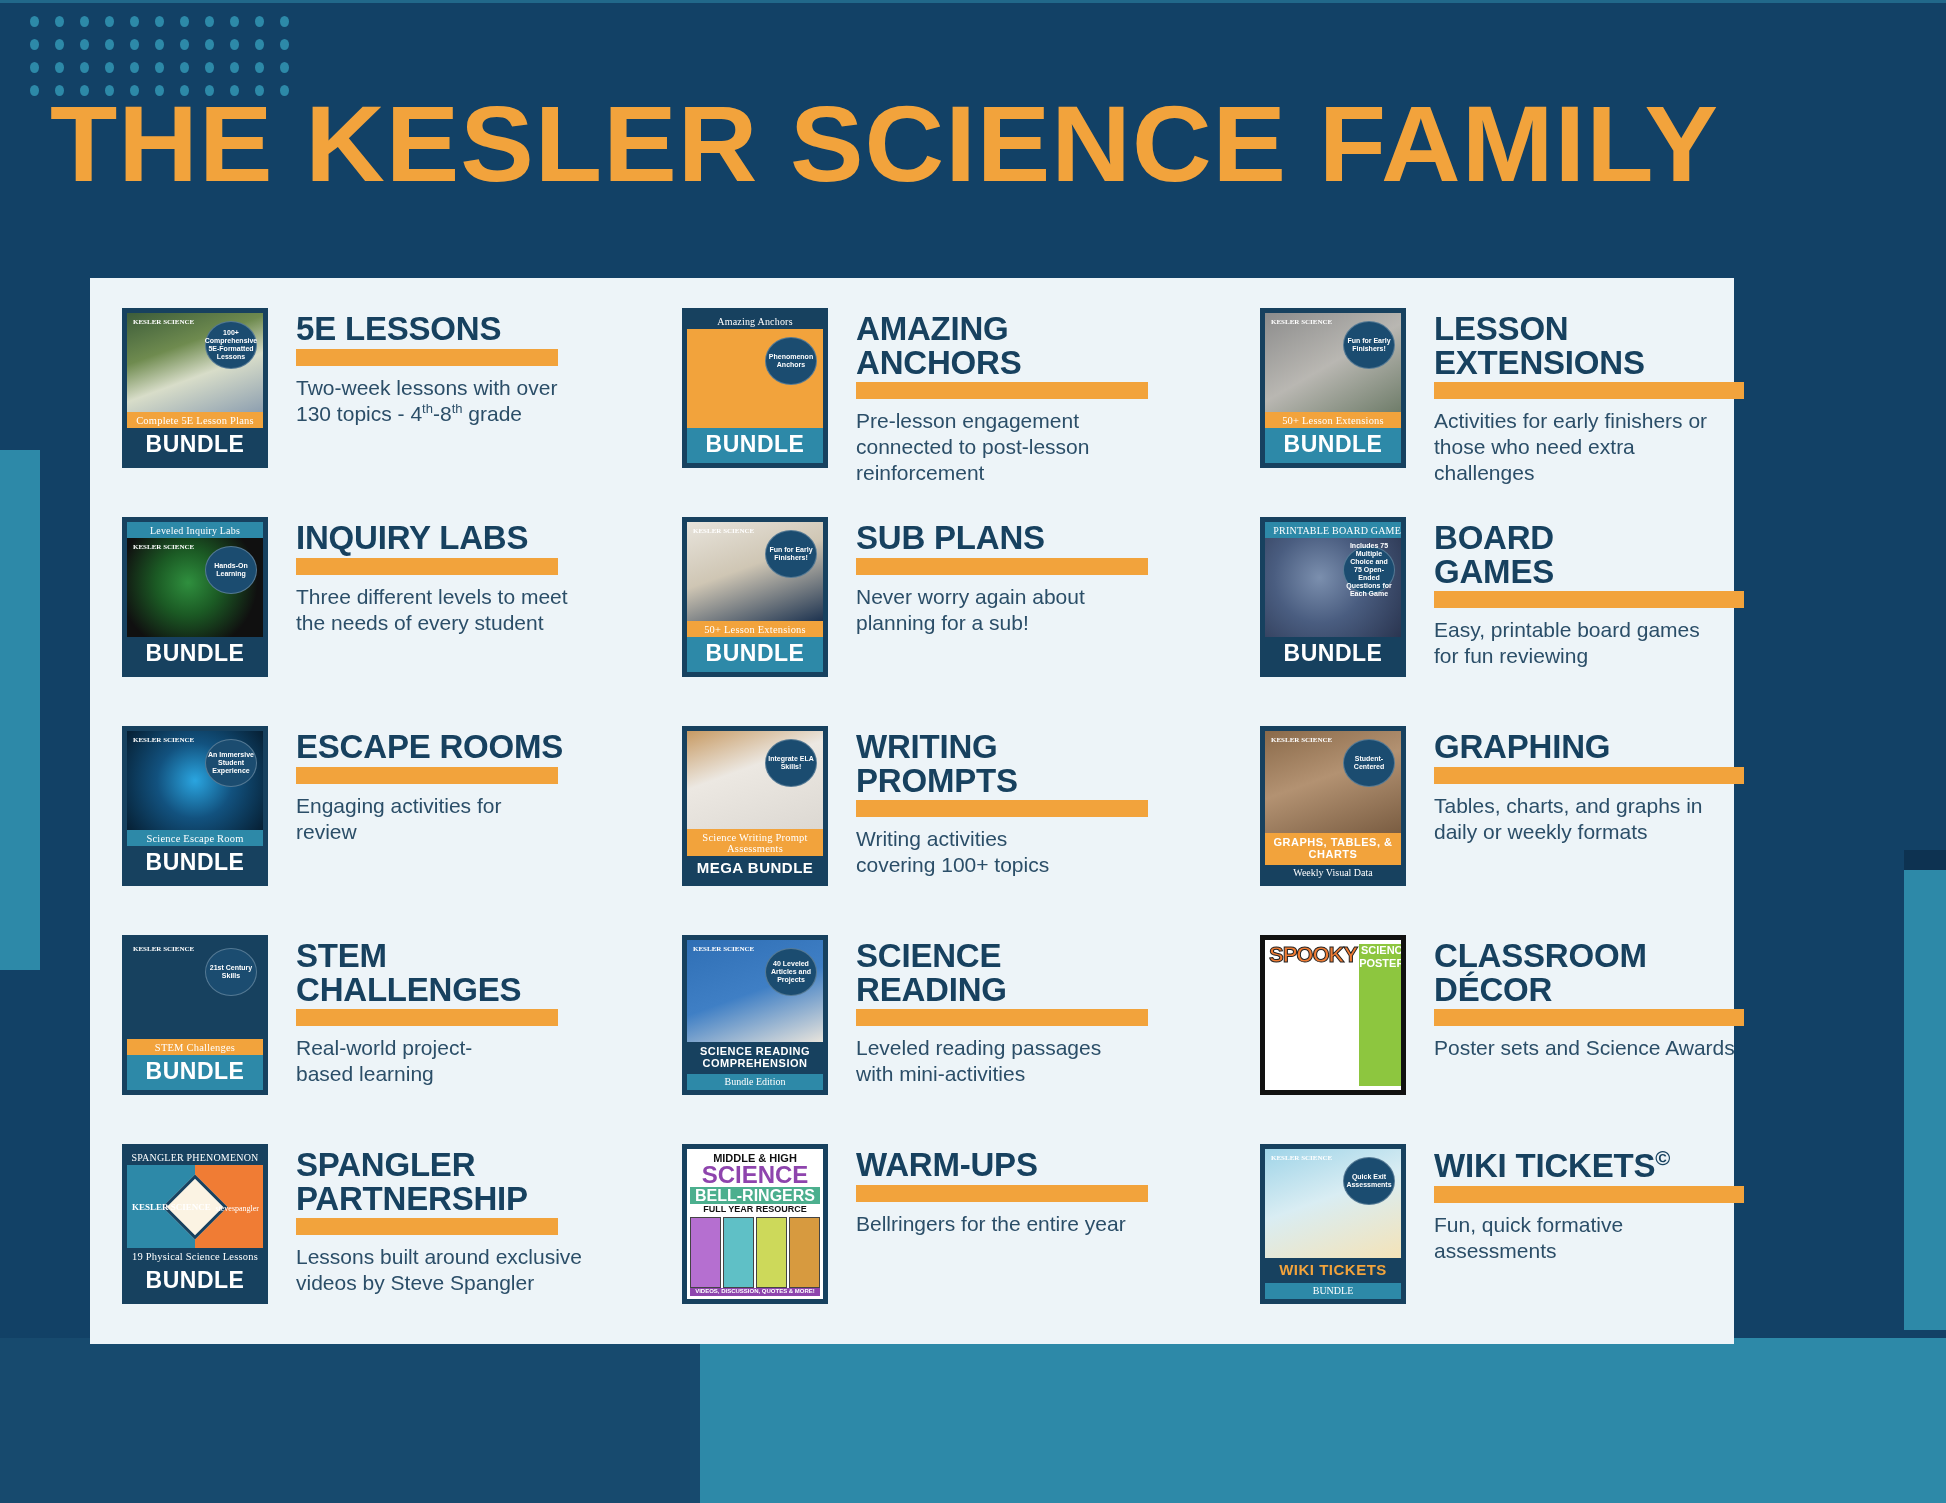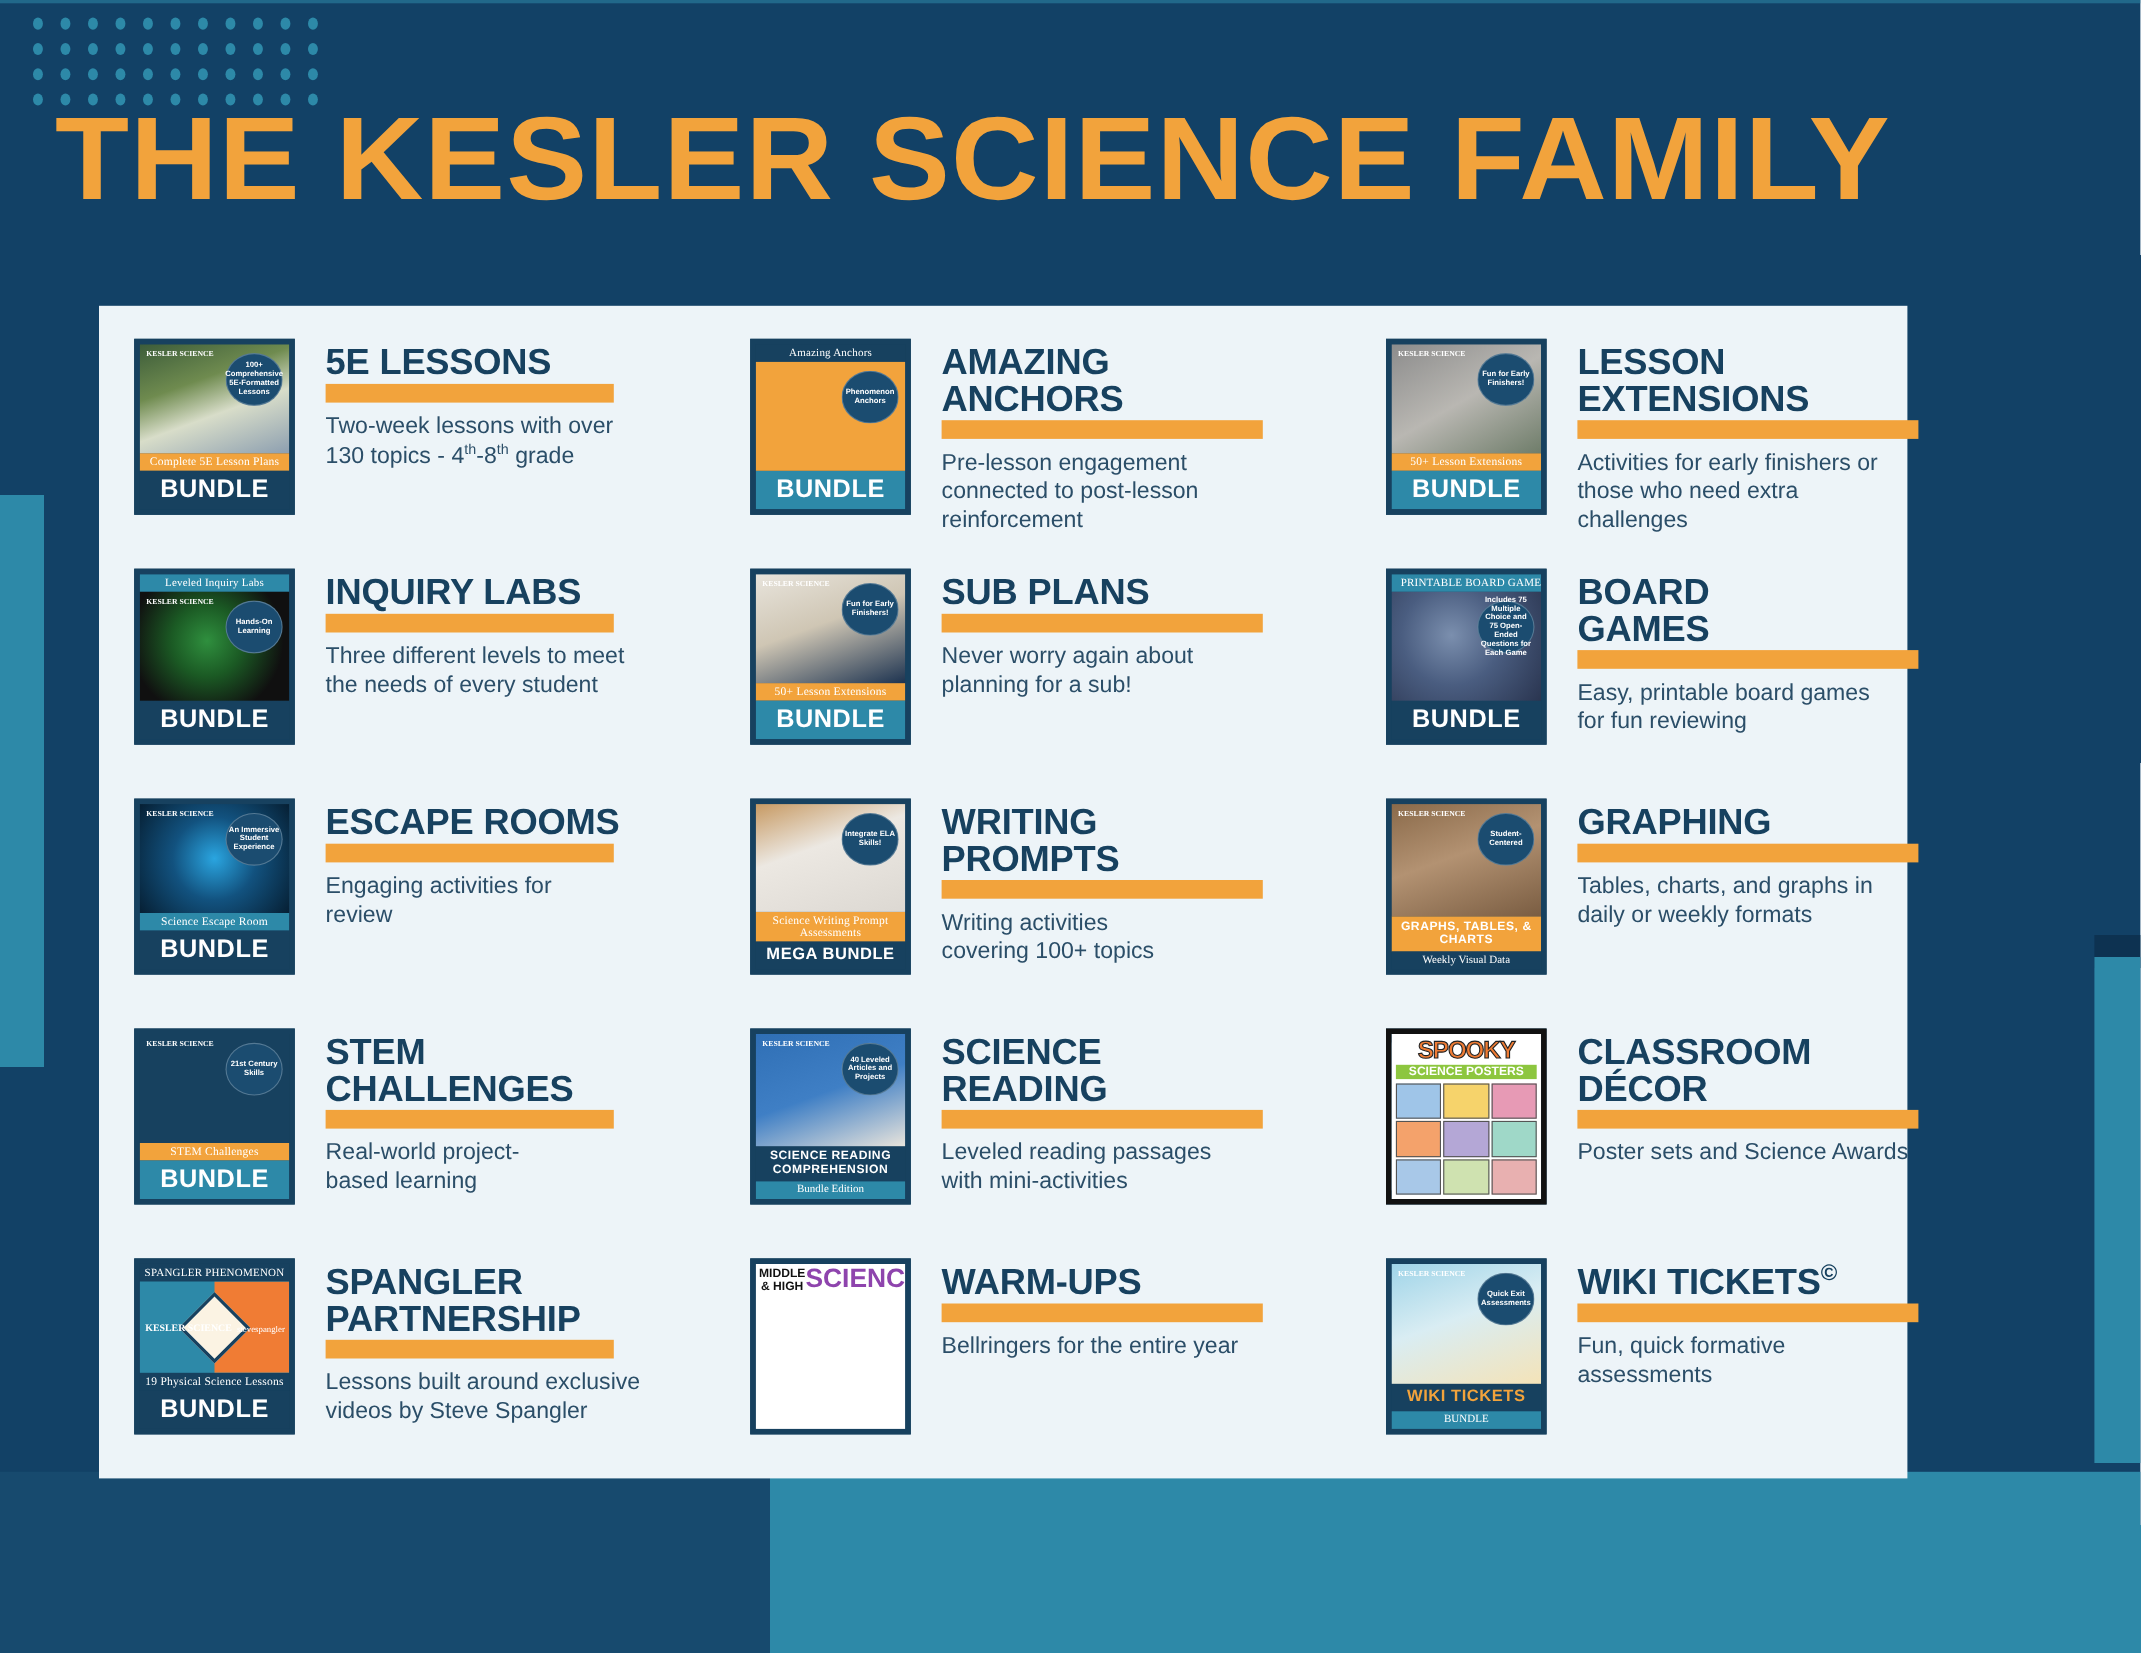--- a/index.html
+++ b/index.html
@@ -387,21 +387,21 @@
           </div>
           <div class="info">
             <div class="ttl">SCIENCE<br>READING</div>
             <div class="rule" style="width: 292px; background: rgb(242, 163, 60);"></div>
             <div class="desc">Leveled reading passages<br>with mini-activities</div>
           </div>
         </div>
         <div class="card">
           <div class="thumb" style="border-color: rgb(17, 17, 17);">
             <div class="art" style="background: rgb(255, 255, 255);">
-              <div style="width: 100%; height: 100%; background: rgb(255, 255, 255); padding: 4px; display: flex; flex-direction: column; gap: 2px; border-radius: 10px;">
+              <div style="width: 100%; height: 100%; background: rgb(255, 255, 255); padding: 4px; display: flex; flex-direction: row; gap: 2px;">
                 <div style="font-size: 22px; font-weight: 900; color: rgb(240, 124, 52); text-align: center; line-height: 1; letter-spacing: -1px; -webkit-text-stroke: 1px rgb(34, 34, 34);">SPOOKY</div>
                 <div style="font-size: 11px; font-weight: 900; color: rgb(255, 255, 255); background: rgb(141, 198, 63); text-align: center; line-height: 1.2;">SCIENCE POSTERS</div>
                 <div style="flex: 1 1 0%; display: grid; grid-template-columns: repeat(3, 1fr); grid-auto-rows: 1fr; gap: 2px; margin-top: 2px;">
                   <div style="background: rgb(159, 197, 232); border: 1px solid rgb(85, 85, 85);"></div>
                   <div style="background: rgb(246, 211, 107); border: 1px solid rgb(85, 85, 85);"></div>
                   <div style="background: rgb(231, 154, 181); border: 1px solid rgb(85, 85, 85);"></div>
                   <div style="background: rgb(244, 162, 107); border: 1px solid rgb(85, 85, 85);"></div>
                   <div style="background: rgb(180, 167, 214); border: 1px solid rgb(85, 85, 85);"></div>
                   <div style="background: rgb(159, 216, 200); border: 1px solid rgb(85, 85, 85);"></div>
                   <div style="background: rgb(168, 200, 232); border: 1px solid rgb(85, 85, 85);"></div>
@@ -431,21 +431,21 @@
           </div>
           <div class="info">
             <div class="ttl">SPANGLER<br>PARTNERSHIP</div>
             <div class="rule" style="width: 262px; background: rgb(242, 163, 60);"></div>
             <div class="desc">Lessons built around exclusive<br>videos by Steve Spangler</div>
           </div>
         </div>
         <div class="card">
           <div class="thumb">
             <div class="art" style="background: rgb(255, 255, 255);">
-              <div style="width: 100%; height: 100%; background: rgb(255, 255, 255); padding: 3px; display: flex; flex-direction: row; justify-content: space-between;">
+              <div style="width: 100%; height: 100%; background: rgb(255, 255, 255); padding: 3px; display: flex; flex-direction: column; justify-content: space-between;">
                 <div style="font-size: 11px; font-weight: bold; text-align: center; color: rgb(17, 17, 17); line-height: 1.1;">MIDDLE &amp; HIGH</div>
                 <div style="font-size: 24px; font-weight: 900; text-align: center; color: rgb(142, 68, 173); line-height: 0.95;">SCIENCE</div>
                 <div style="font-size: 16px; font-weight: 900; text-align: center; color: rgb(255, 255, 255); background: rgb(76, 175, 142); line-height: 1.1;">BELL-RINGERS</div>
                 <div style="font-size: 9px; font-weight: bold; text-align: center; color: rgb(17, 17, 17); line-height: 1.2;">FULL YEAR RESOURCE</div>
                 <div style="flex: 1 1 0%; display: grid; grid-template-columns: repeat(4, 1fr); gap: 2px; margin-top: 2px;">
                   <div style="background: rgb(181, 111, 208); border: 1px solid rgb(68, 68, 68);"></div>
                   <div style="background: rgb(95, 192, 198); border: 1px solid rgb(68, 68, 68);"></div>
                   <div style="background: rgb(205, 217, 90); border: 1px solid rgb(68, 68, 68);"></div>
                   <div style="background: rgb(215, 154, 63); border: 1px solid rgb(68, 68, 68);"></div>
                 </div>

